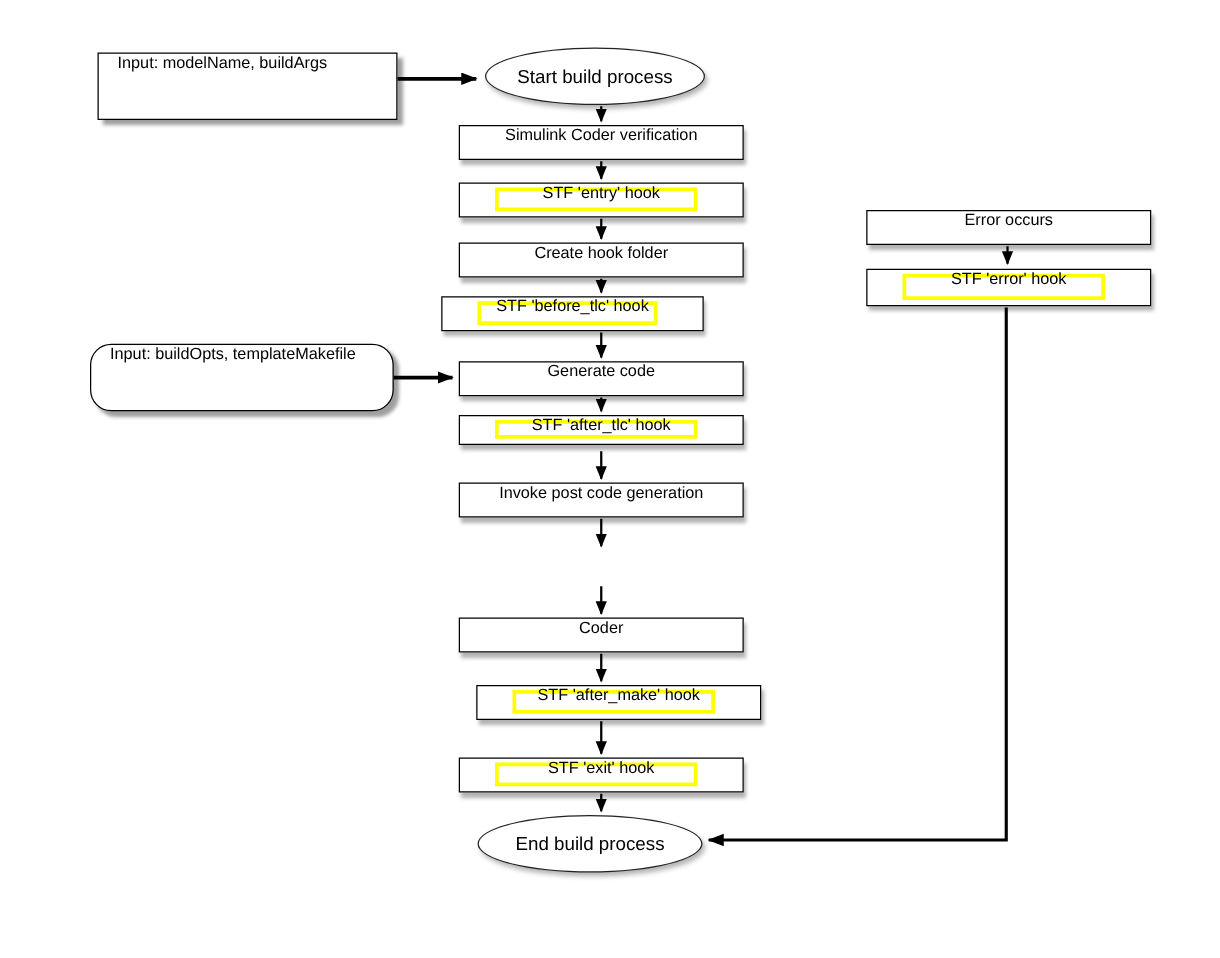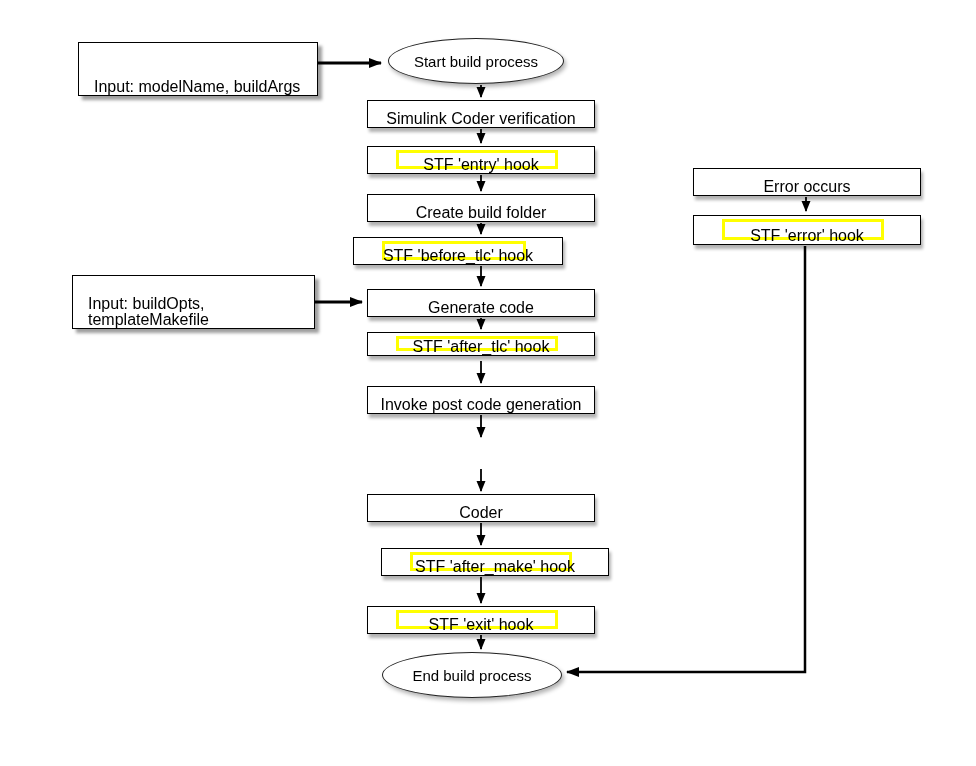--- a/index.html
+++ b/index.html
@@ -12,23 +12,23 @@
     color: #000000;
     overflow: hidden;
   }
   
   .box {
     position: absolute;
     background: #ffffff;
     border: 1.4px solid #000000;
     box-sizing: border-box;
     display: flex;
-    align-items: flex-end;
+    align-items: flex-start;
     justify-content: center;
-    font-size: 16px;
+    font-size: 13px;
     line-height: 1;
     box-shadow: 2px 4px 3px rgba(0,0,0,0.30);
   }
   .input-box {
     justify-content: flex-start;
     padding-left: 15px;
     box-shadow: 4px 4px 3px rgba(0,0,0,0.38);
   }
   .terminator {
     position: absolute;
@@ -54,21 +54,21 @@
   }
   .lbl { position: relative; z-index: 2; }
 
   
   #n-input-model     { left: 78px;  top: 42px;  width: 240px; height: 54px; }
   #n-start           { left: 388px; top: 38px;  width: 176px; height: 46px; }
   #n-verify          { left: 367px; top: 100px; width: 228px; height: 28px; }
   #n-entry-hook      { left: 367px; top: 146px; width: 228px; height: 28px; }
   #n-create-folder   { left: 367px; top: 194px; width: 228px; height: 28px; }
   #n-before-tlc-hook { left: 353px; top: 237px; width: 210px; height: 28px; }
-  #n-input-buildopts { left: 72px;  top: 275px; width: 243px; height: 54px; }
+  #n-input-buildopts { left: 72px;  top: 275px; width: 243px; height: 54px; border-radius: 17px; }
   #n-generate-code   { left: 367px; top: 289px; width: 228px; height: 28px; }
   #n-after-tlc-hook  { left: 367px; top: 332px; width: 228px; height: 24px; }
   #n-post-code-gen   { left: 367px; top: 386px; width: 228px; height: 28px; }
   #n-before-make-hook{ left: 367px; top: 440px; width: 228px; height: 28px; }
   #n-make            { left: 367px; top: 494px; width: 228px; height: 28px; }
   #n-after-make-hook { left: 381px; top: 548px; width: 228px; height: 28px; }
   #n-exit-hook       { left: 367px; top: 606px; width: 228px; height: 28px; }
   #n-end             { left: 382px; top: 652px; width: 180px; height: 46px; }
   #n-error-occurs    { left: 693px; top: 168px; width: 228px; height: 28px; }
   #n-error-hook      { left: 693px; top: 215px; width: 228px; height: 30px; }
@@ -103,21 +103,21 @@
   </div>
 
   <div id="n-verify" class="box">
     <span class="lbl">Simulink Coder verification</span>
   </div>
   <div id="n-entry-hook" class="box">
     <span class="hl"></span>
     <span class="lbl">STF 'entry' hook</span>
   </div>
   <div id="n-create-folder" class="box">
-    <span class="lbl">Create build folder</span>
+    <span class="lbl">Create hook folder</span>
   </div>
   <div id="n-before-tlc-hook" class="box">
     <span class="hl"></span>
     <span class="lbl">STF 'before_tlc' hook</span>
   </div>
   <div id="n-generate-code" class="box">
     <span class="lbl">Generate code</span>
   </div>
   <div id="n-after-tlc-hook" class="box">
     <span class="hl"></span>

